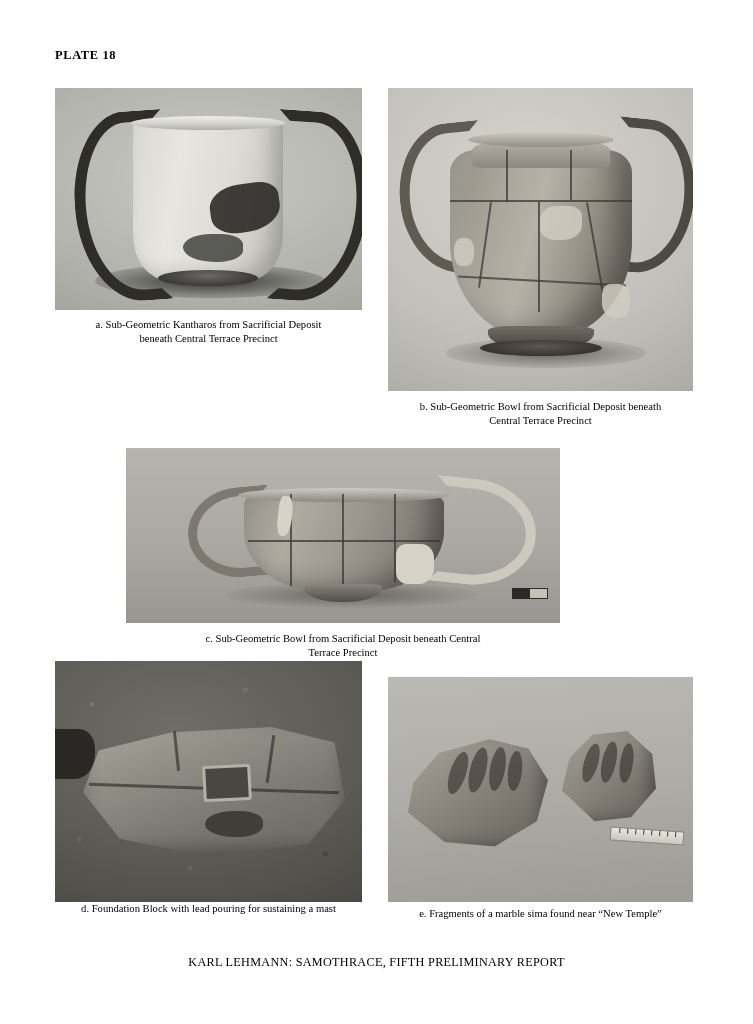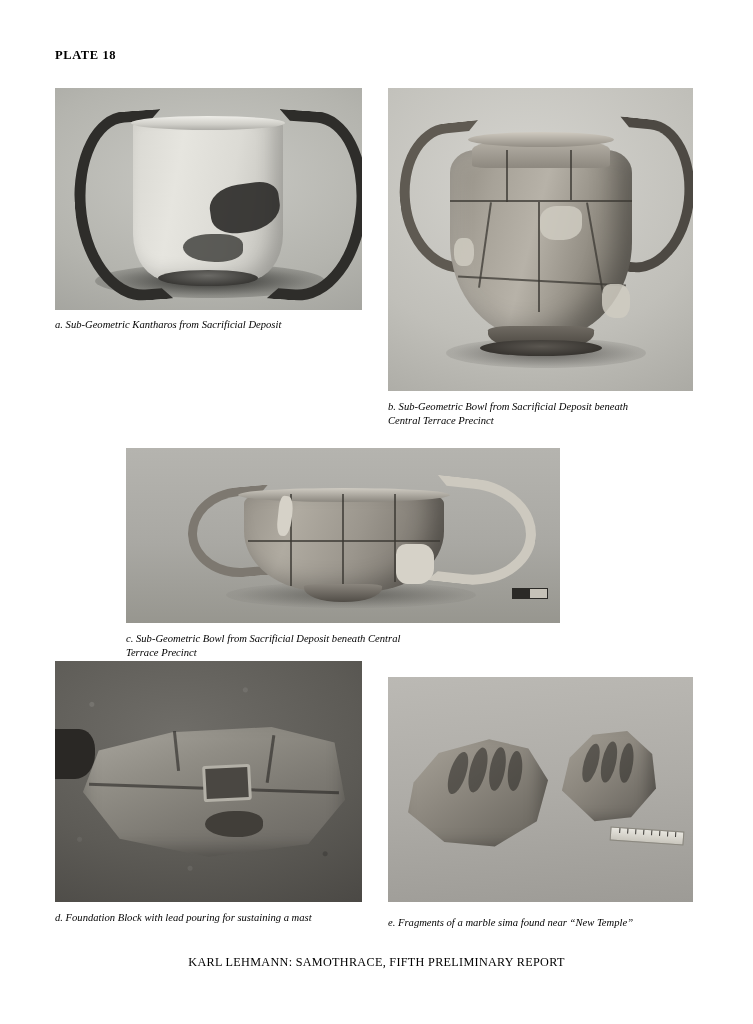--- a/index.html
+++ b/index.html
@@ -39,23 +39,23 @@
     position: absolute;
   }
   .photo {
     position: relative;
     overflow: hidden;
     background: #8e8e8e;
   }
   .caption {
     font-size: 10.6px;
     line-height: 13.6px;
+    text-align: center;
     font-family: "Liberation Serif", serif;
     color: #000;
-    font-style: italic;
   }
 
   
   #fig-a { left: 55px; top: 88px; width: 307px; }
   #fig-a .photo { width: 307px; height: 222px;
     background:
       radial-gradient(ellipse 150% 120% at 50% 40%, #c9c9c4 0%, #b4b4ae 40%, #9a9a95 75%, #8b8b86 100%);
   }
   #fig-a .caption { margin-top: 8px; }
 
@@ -270,21 +270,21 @@
     background: radial-gradient(ellipse at 50% 50%, rgba(35,34,31,0.45) 0%, rgba(110,108,104,0.15) 65%, rgba(150,150,145,0) 100%);
     border-radius: 50%;
   }
 
   
   #fig-d { left: 55px; top: 661px; width: 307px; }
   #fig-d .photo { width: 307px; height: 241px;
     background:
       radial-gradient(ellipse 130% 110% at 40% 30%, #6f6d68 0%, #5d5b56 45%, #4a4844 80%, #3e3c39 100%);
   }
-  #fig-d .caption { margin-top: 9px; }
+  #fig-d .caption { }
 
   .ground-noise {
     position: absolute;
     left: 0; top: 0; width: 100%; height: 100%;
     background-image:
       radial-gradient(circle at 12% 18%, rgba(255,255,255,0.10) 0 2px, transparent 3px),
       radial-gradient(circle at 28% 62%, rgba(0,0,0,0.22) 0 3px, transparent 4px),
       radial-gradient(circle at 62% 12%, rgba(255,255,255,0.08) 0 2px, transparent 3px),
       radial-gradient(circle at 78% 48%, rgba(0,0,0,0.20) 0 3px, transparent 4px),
       radial-gradient(circle at 44% 86%, rgba(255,255,255,0.07) 0 2px, transparent 3px),
@@ -325,21 +325,21 @@
   .block-crack {
     position: absolute;
     background: rgba(30,28,25,0.55);
   }
 
   
   #fig-e { left: 388px; top: 677px; width: 305px; }
   #fig-e .photo { width: 305px; height: 225px;
     background: linear-gradient(175deg, #bbb9b4 0%, #aeaca7 50%, #9d9b96 100%);
   }
-  #fig-e .caption { margin-top: 14px; }
+  #fig-e .caption { margin-top: 5px; }
 
   .sima-l {
     position: absolute;
     left: 20px; top: 60px;
     width: 140px; height: 114px;
     background: linear-gradient(145deg,#a9a49a 0%, #8e8980 40%, #726e66 80%, #5e5a54 100%);
     clip-path: polygon(4% 40%, 22% 14%, 58% 2%, 86% 10%, 100% 38%, 92% 74%, 62% 96%, 26% 92%, 0% 66%);
     box-shadow: inset -8px -6px 16px rgba(0,0,0,0.28);
   }
   .sima-r {
@@ -397,20 +397,21 @@
       <div class="kan-handle-l"></div>
       <div class="kan-handle-r"></div>
       <div class="kan-body"></div>
       <div class="kan-rim"></div>
       <div class="kan-dark1"></div>
       <div class="kan-dark2"></div>
       <div class="kan-foot"></div>
     </div>
     <div class="caption">
       <div>a.  Sub-Geometric Kantharos from Sacrificial Deposit</div>
+      <div>beneath Central Terrace Precinct</div>
     </div>
   </div>
 
   <div class="fig" id="fig-c">
     <div class="photo">
       <div class="bowl-c-shadow"></div>
       <div class="bowl-c-handle-l"></div>
       <div class="bowl-c-handle-r"></div>
       <div class="bowl-c-body"></div>
       <div class="bowl-c-rim"></div>

